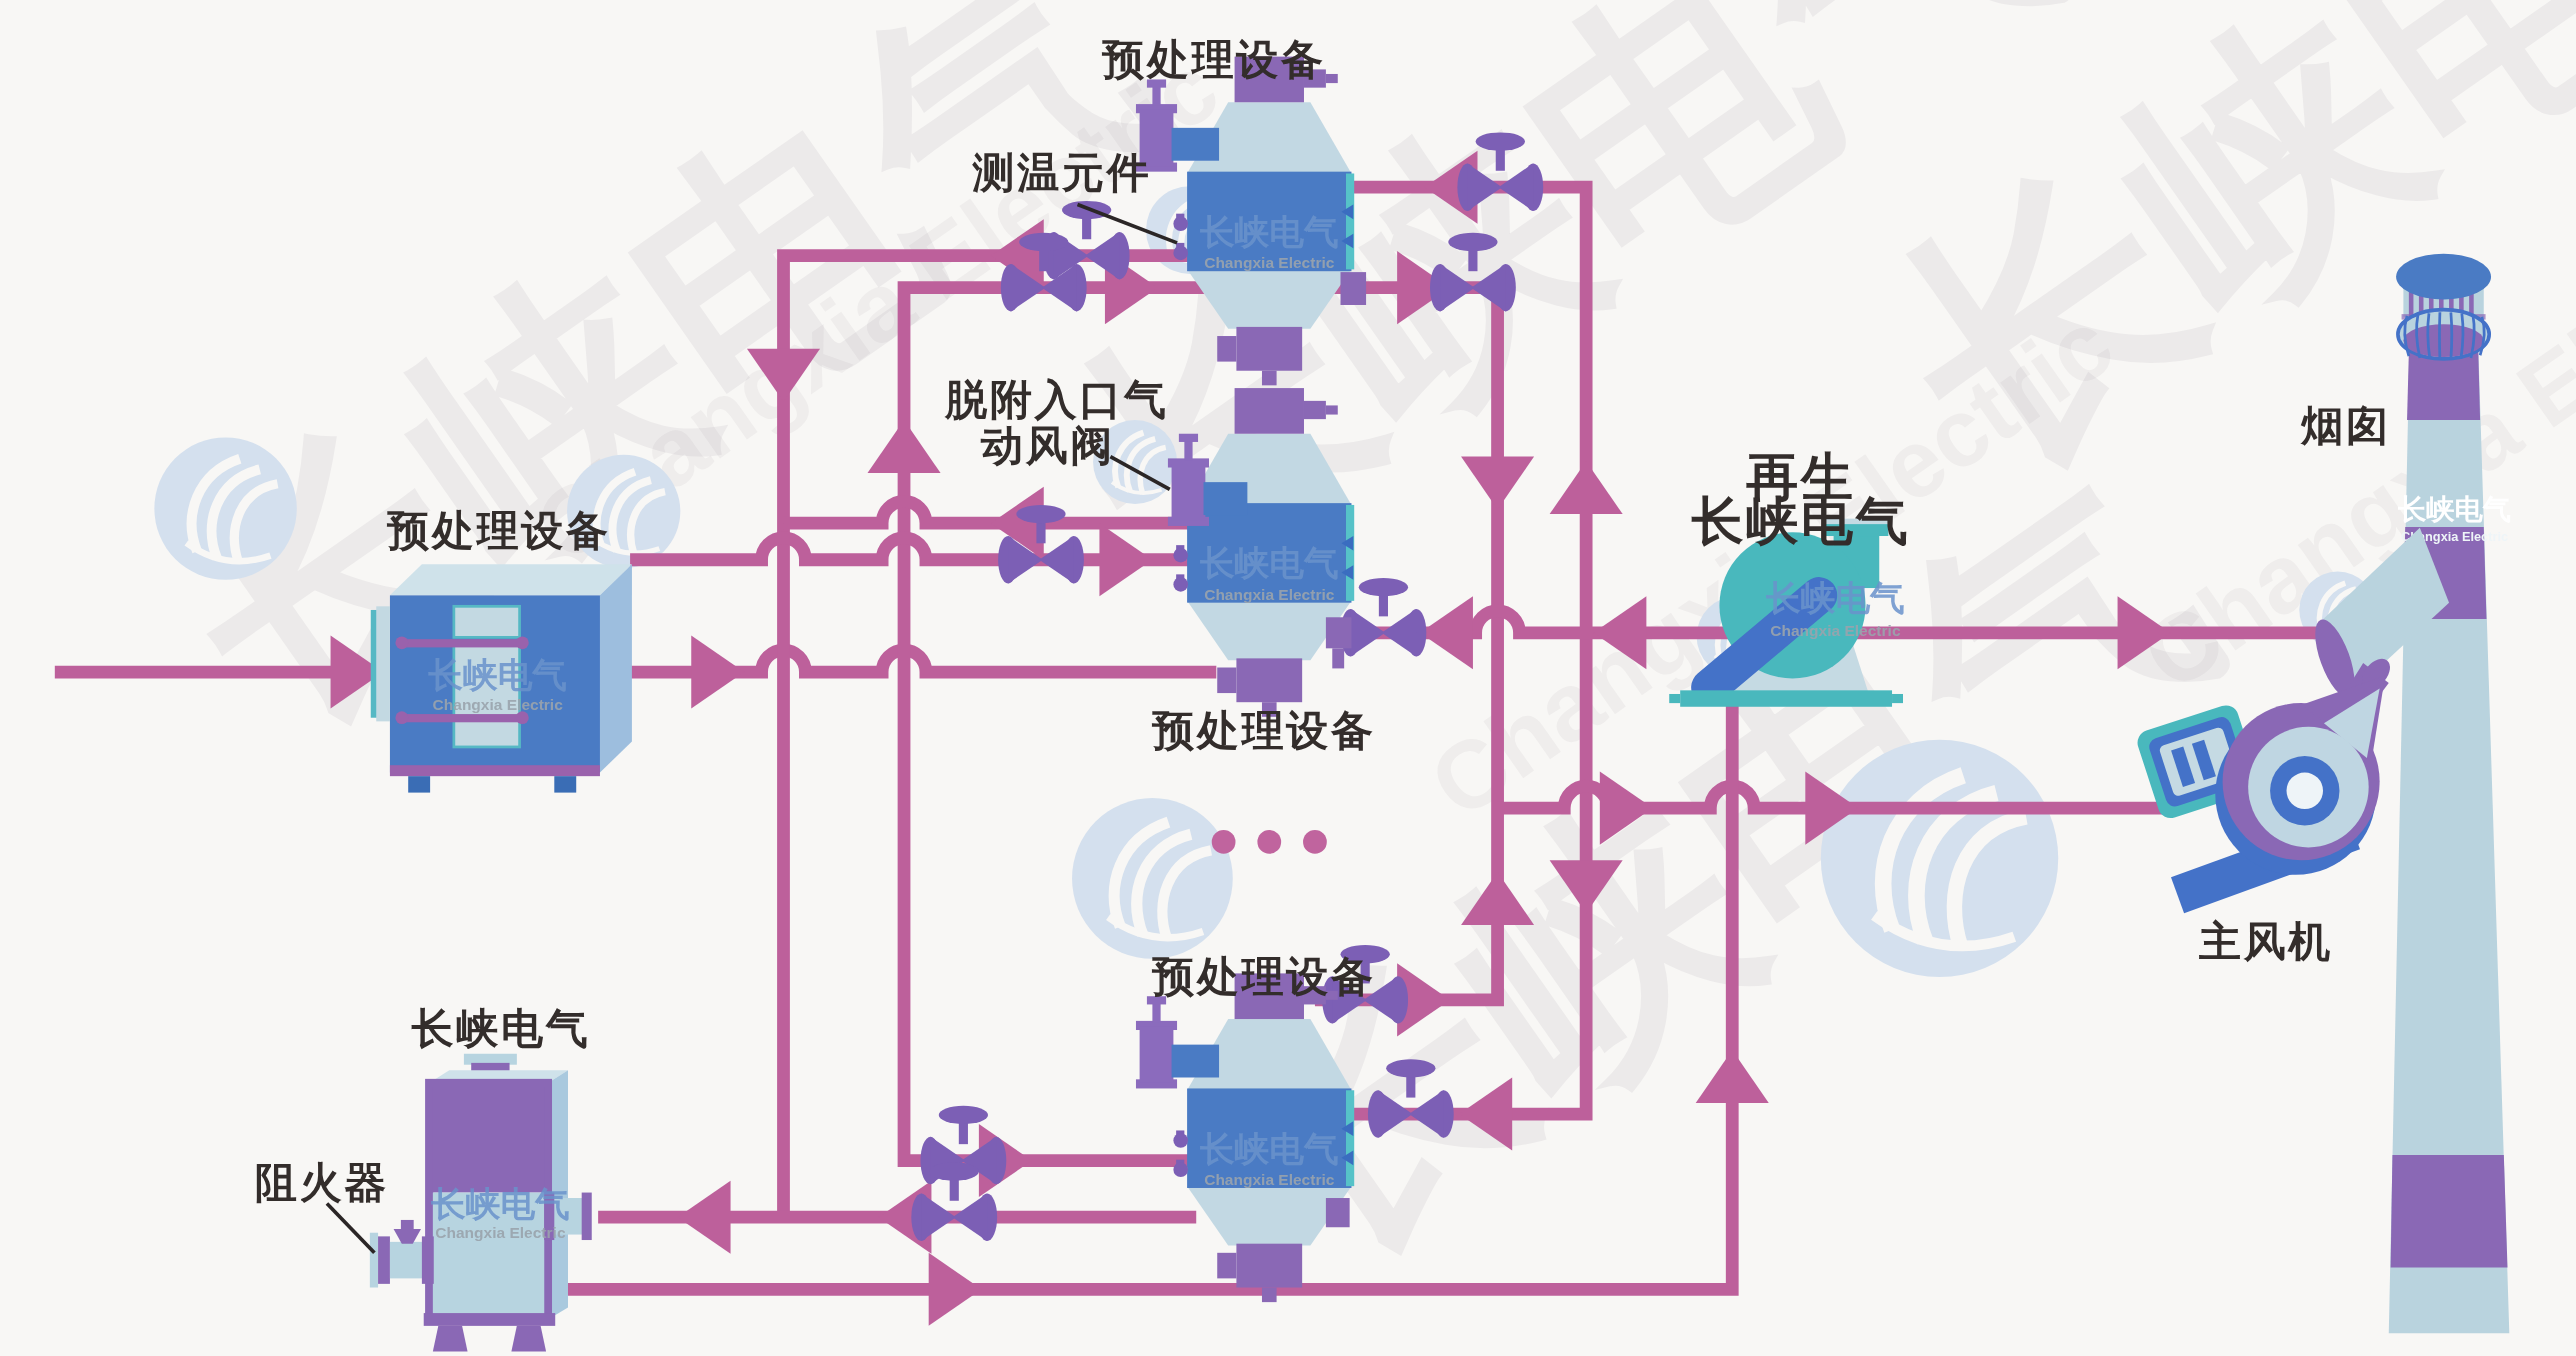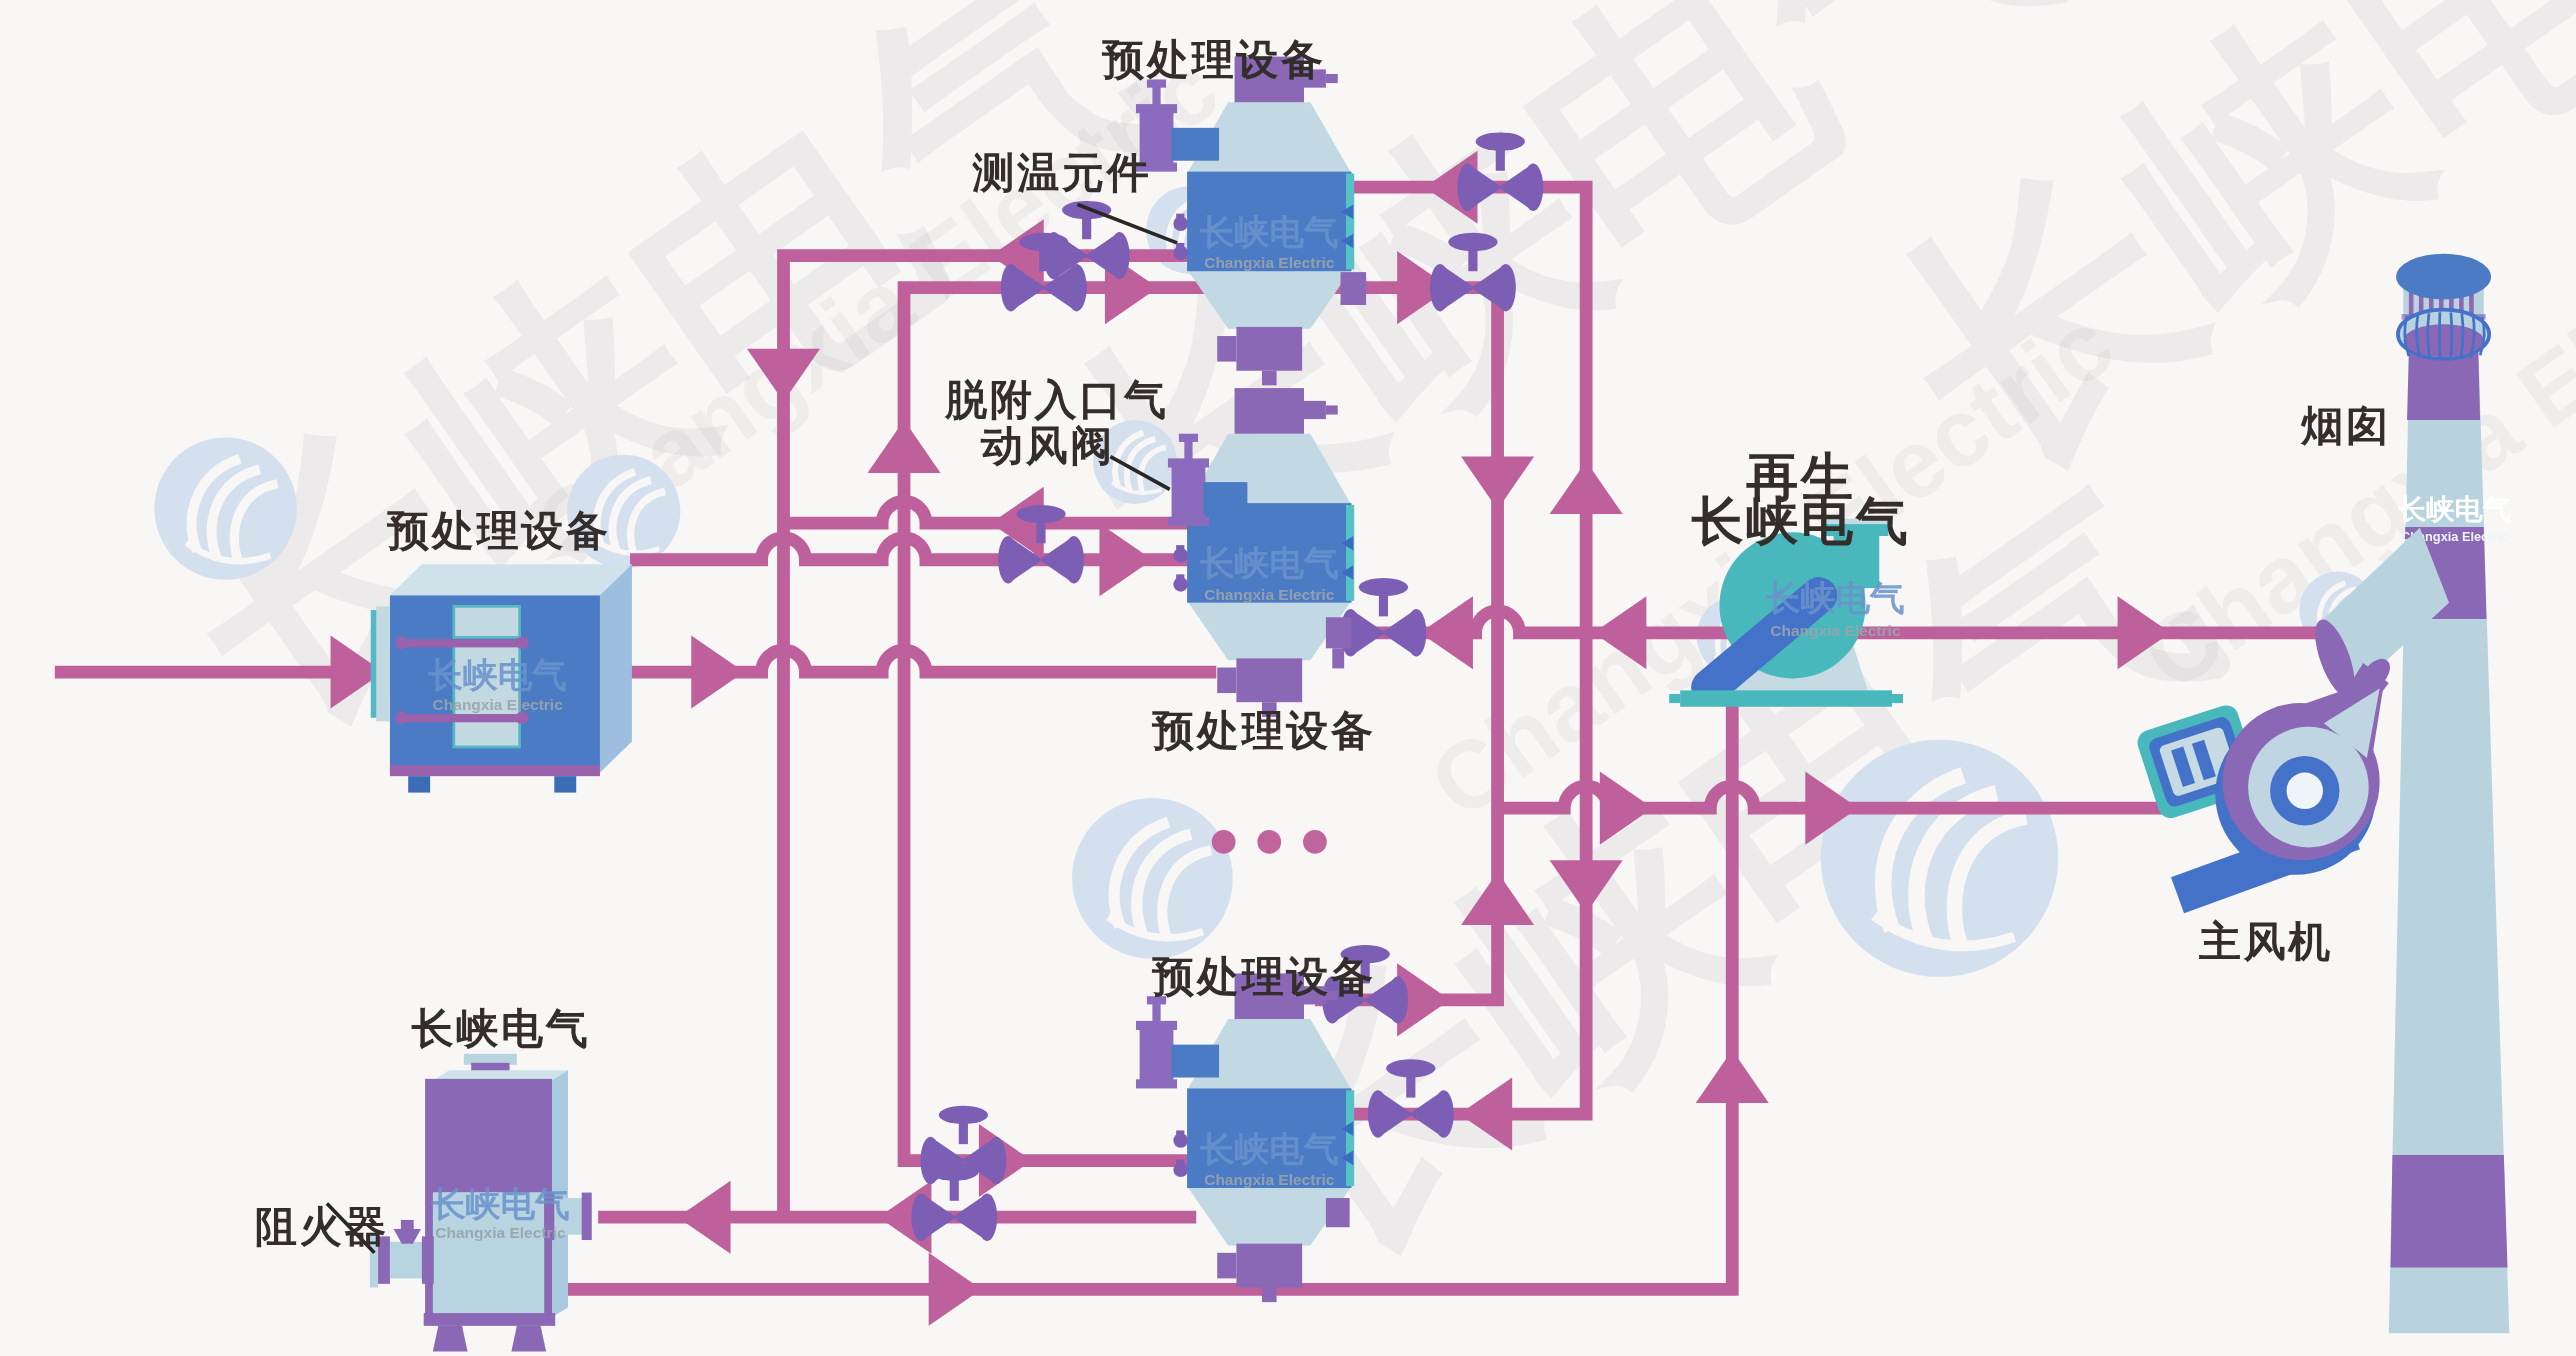--- a/index.html
+++ b/index.html
@@ -305,19 +305,19 @@
 </svg>
 
   <div class="lbl" style="left:1214px;top:60px;">预处理设备</div>
   <div class="lbl" style="left:1062px;top:173px;">测温元件</div>
   <div class="lbl" style="left:1057px;top:400px;">脱附入口气</div>
   <div class="lbl" style="left:1048px;top:446px;">动风阀</div>
   <div class="lbl" style="left:499px;top:531px;">预处理设备</div>
   <div class="lbl" style="left:1264px;top:731px;">预处理设备</div>
   <div class="lbl" style="left:1264px;top:977px;">预处理设备</div>
   <div class="lbl" style="left:501px;top:1029px;">长峡电气</div>
-  <div class="lbl" style="left:322px;top:1227px;">阻火器</div>
+  <div class="lbl" style="left:322px;top:1183px;">阻火器</div>
   <div class="lbl small" style="left:1801px;top:478px;">再生</div>
   <div class="lbl small" style="left:1801px;top:522px;">长峡电气</div>
   <div class="lbl" style="left:2346px;top:426px;">烟囱</div>
   <div class="lbl" style="left:2266px;top:908px;margin-top:34px;">主风机</div>
 </div>
 
 
 </body></html>

